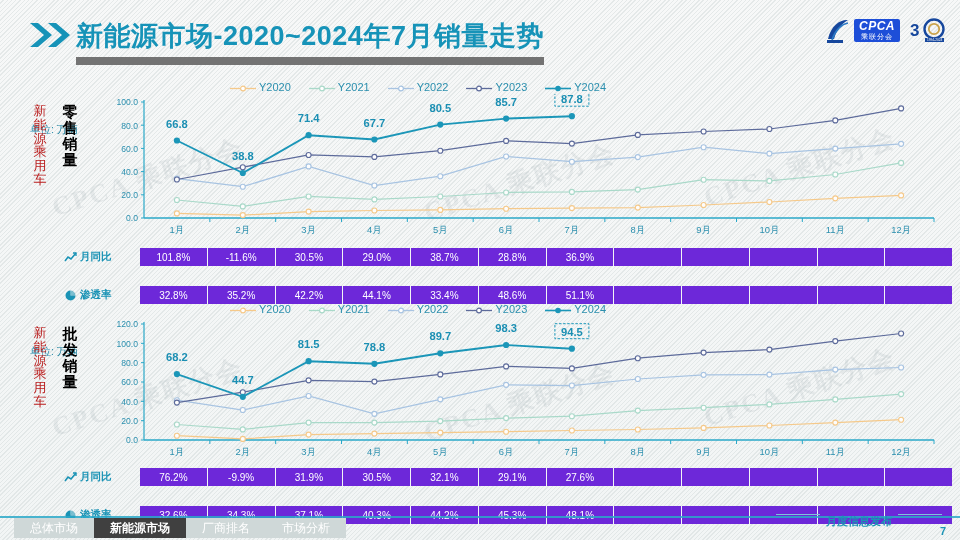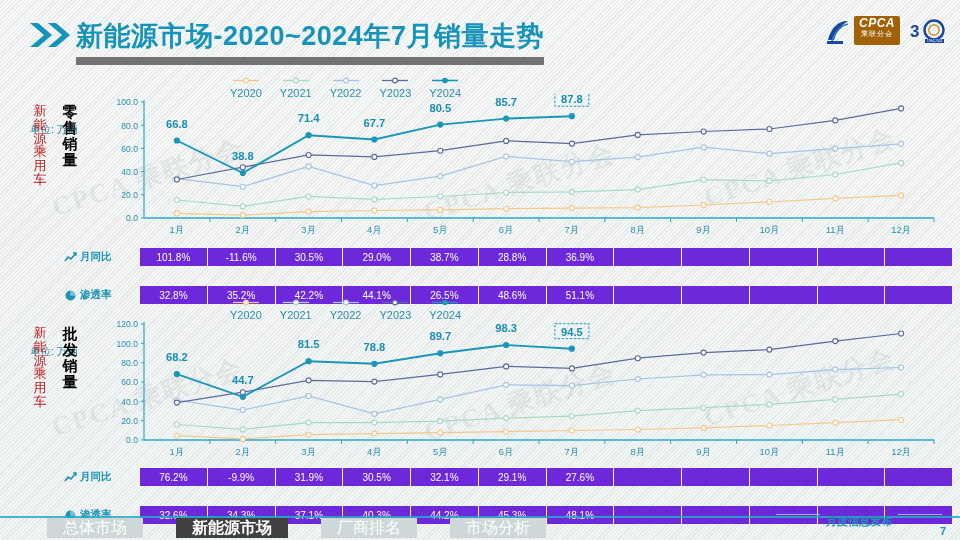--- a/index.html
+++ b/index.html
@@ -30,22 +30,22 @@
   .title{
     position:absolute;left:76px;top:18px;
     font-size:27px;font-weight:bold;color:#1693b8;
     letter-spacing:.5px;white-space:nowrap;
     border-bottom:8px solid #737373;padding-bottom:3px;
   }
   .logo-wrap{position:absolute;right:12px;top:16px;display:flex;align-items:center;gap:8px;}
   .cpca-logo{display:flex;align-items:center;gap:3px;}
   .cpca-swoosh{width:26px;height:26px;}
   .cpca-box{
-    background:#a16207;color:#fff;border-radius:2px;
-    padding:1px 5px 8px 5px;text-align:center;line-height:1;
+    background:#1d4ed8;color:#fff;border-radius:2px;
+    padding:1px 5px 2px 5px;text-align:center;line-height:1;
   }
   .cpca-box .en{font-size:12px;font-style:italic;font-weight:bold;letter-spacing:.5px;}
   .cpca-box .cn{font-size:7px;margin-top:1px;letter-spacing:1px;}
   .anniv{width:40px;height:28px;}
 
   
   .block{position:absolute;left:0;width:960px;}
   .block-1{top:78px;}
   .block-2{top:300px;}
 
@@ -58,21 +58,21 @@
     line-height:1.06;text-align:center;
   }
   .vlabel.cat{left:30px;top:26px;color:#b91c1c;font-weight:normal;font-size:13px;}
   .vlabel.metric{left:60px;top:26px;color:#000000;font-size:15px;font-weight:bold;}
 
   .legend{
     position:absolute;top:0;left:230px;width:420px;height:18px;
     display:flex;align-items:center;gap:18px;
     font-size:11px;color:#2b8fae;
   }
-  .lg{display:flex;align-items:center;gap:3px;white-space:nowrap;flex-direction:column;}
+  .lg{display:flex;align-items:center;gap:3px;white-space:nowrap;}
   .lg .swatch{display:block;width:26px;height:9px;}
 
   .plot{position:absolute;left:100px;top:16px;width:840px;height:132px;}
   .plot svg{display:block;}
 
   
   .tbl{position:absolute;left:62px;width:890px;}
   .tbl-1{top:248px;}
   .tbl-2{top:468px;}
   .trow{display:flex;align-items:stretch;height:18px;margin-bottom:20px;}
@@ -88,21 +88,21 @@
     border-right:1.5px solid #f2f5f5;box-sizing:border-box;
   }
   .cell:last-child{border-right:none;}
   .cell.empty{color:transparent;}
 
   
   .botline{position:absolute;left:0;top:516px;width:960px;height:2px;background:#2aa8c8;opacity:.85;}
   .nav{position:absolute;left:14px;top:518px;display:flex;height:20px;}
   .nav .tab{
     padding:0 16px;height:20px;display:flex;align-items:center;justify-content:center;
-    font-size:16px;color:#ffffff;background:#cfd8d8;white-space:nowrap;margin-left:33px;
+    font-size:12px;color:#ffffff;background:#cfd8d8;white-space:nowrap;
   }
   .nav .tab.active{background:#404040;color:#fff;font-weight:bold;}
   .foot{
     position:absolute;right:18px;top:514px;display:flex;align-items:flex-start;gap:6px;
     font-size:11px;color:#1a93b5;font-weight:bold;
   }
   .foot .rule{display:block;width:44px;height:1px;background:#7fc4d8;}
   .pageno{
     position:absolute;right:14px;top:525px;font-size:11px;color:#1a93b5;font-weight:bold;
   }
@@ -356,21 +356,21 @@
           <path d="M6.5 6.5 L6.5 0.6 A5.9 5.9 0 0 1 12.4 6.5 Z" fill="#1a93b5" opacity=".55"></path>
           <path d="M6.5 6.5 L12.4 6.5 A5.9 5.9 0 1 1 6.5 0.6 Z" fill="#1a93b5"></path>
         </svg>
         <span>渗透率</span>
       </div>
       <div class="cells">
           <div class="cell">32.8%</div>
           <div class="cell">35.2%</div>
           <div class="cell">42.2%</div>
           <div class="cell">44.1%</div>
-          <div class="cell">26.5%</div>
+          <div class="cell">33.4%</div>
           <div class="cell">48.6%</div>
           <div class="cell">51.1%</div>
           <div class="cell empty">&nbsp;</div>
           <div class="cell empty">&nbsp;</div>
           <div class="cell empty">&nbsp;</div>
           <div class="cell empty">&nbsp;</div>
           <div class="cell empty">&nbsp;</div>
         </div>
     </div>
   </div>

